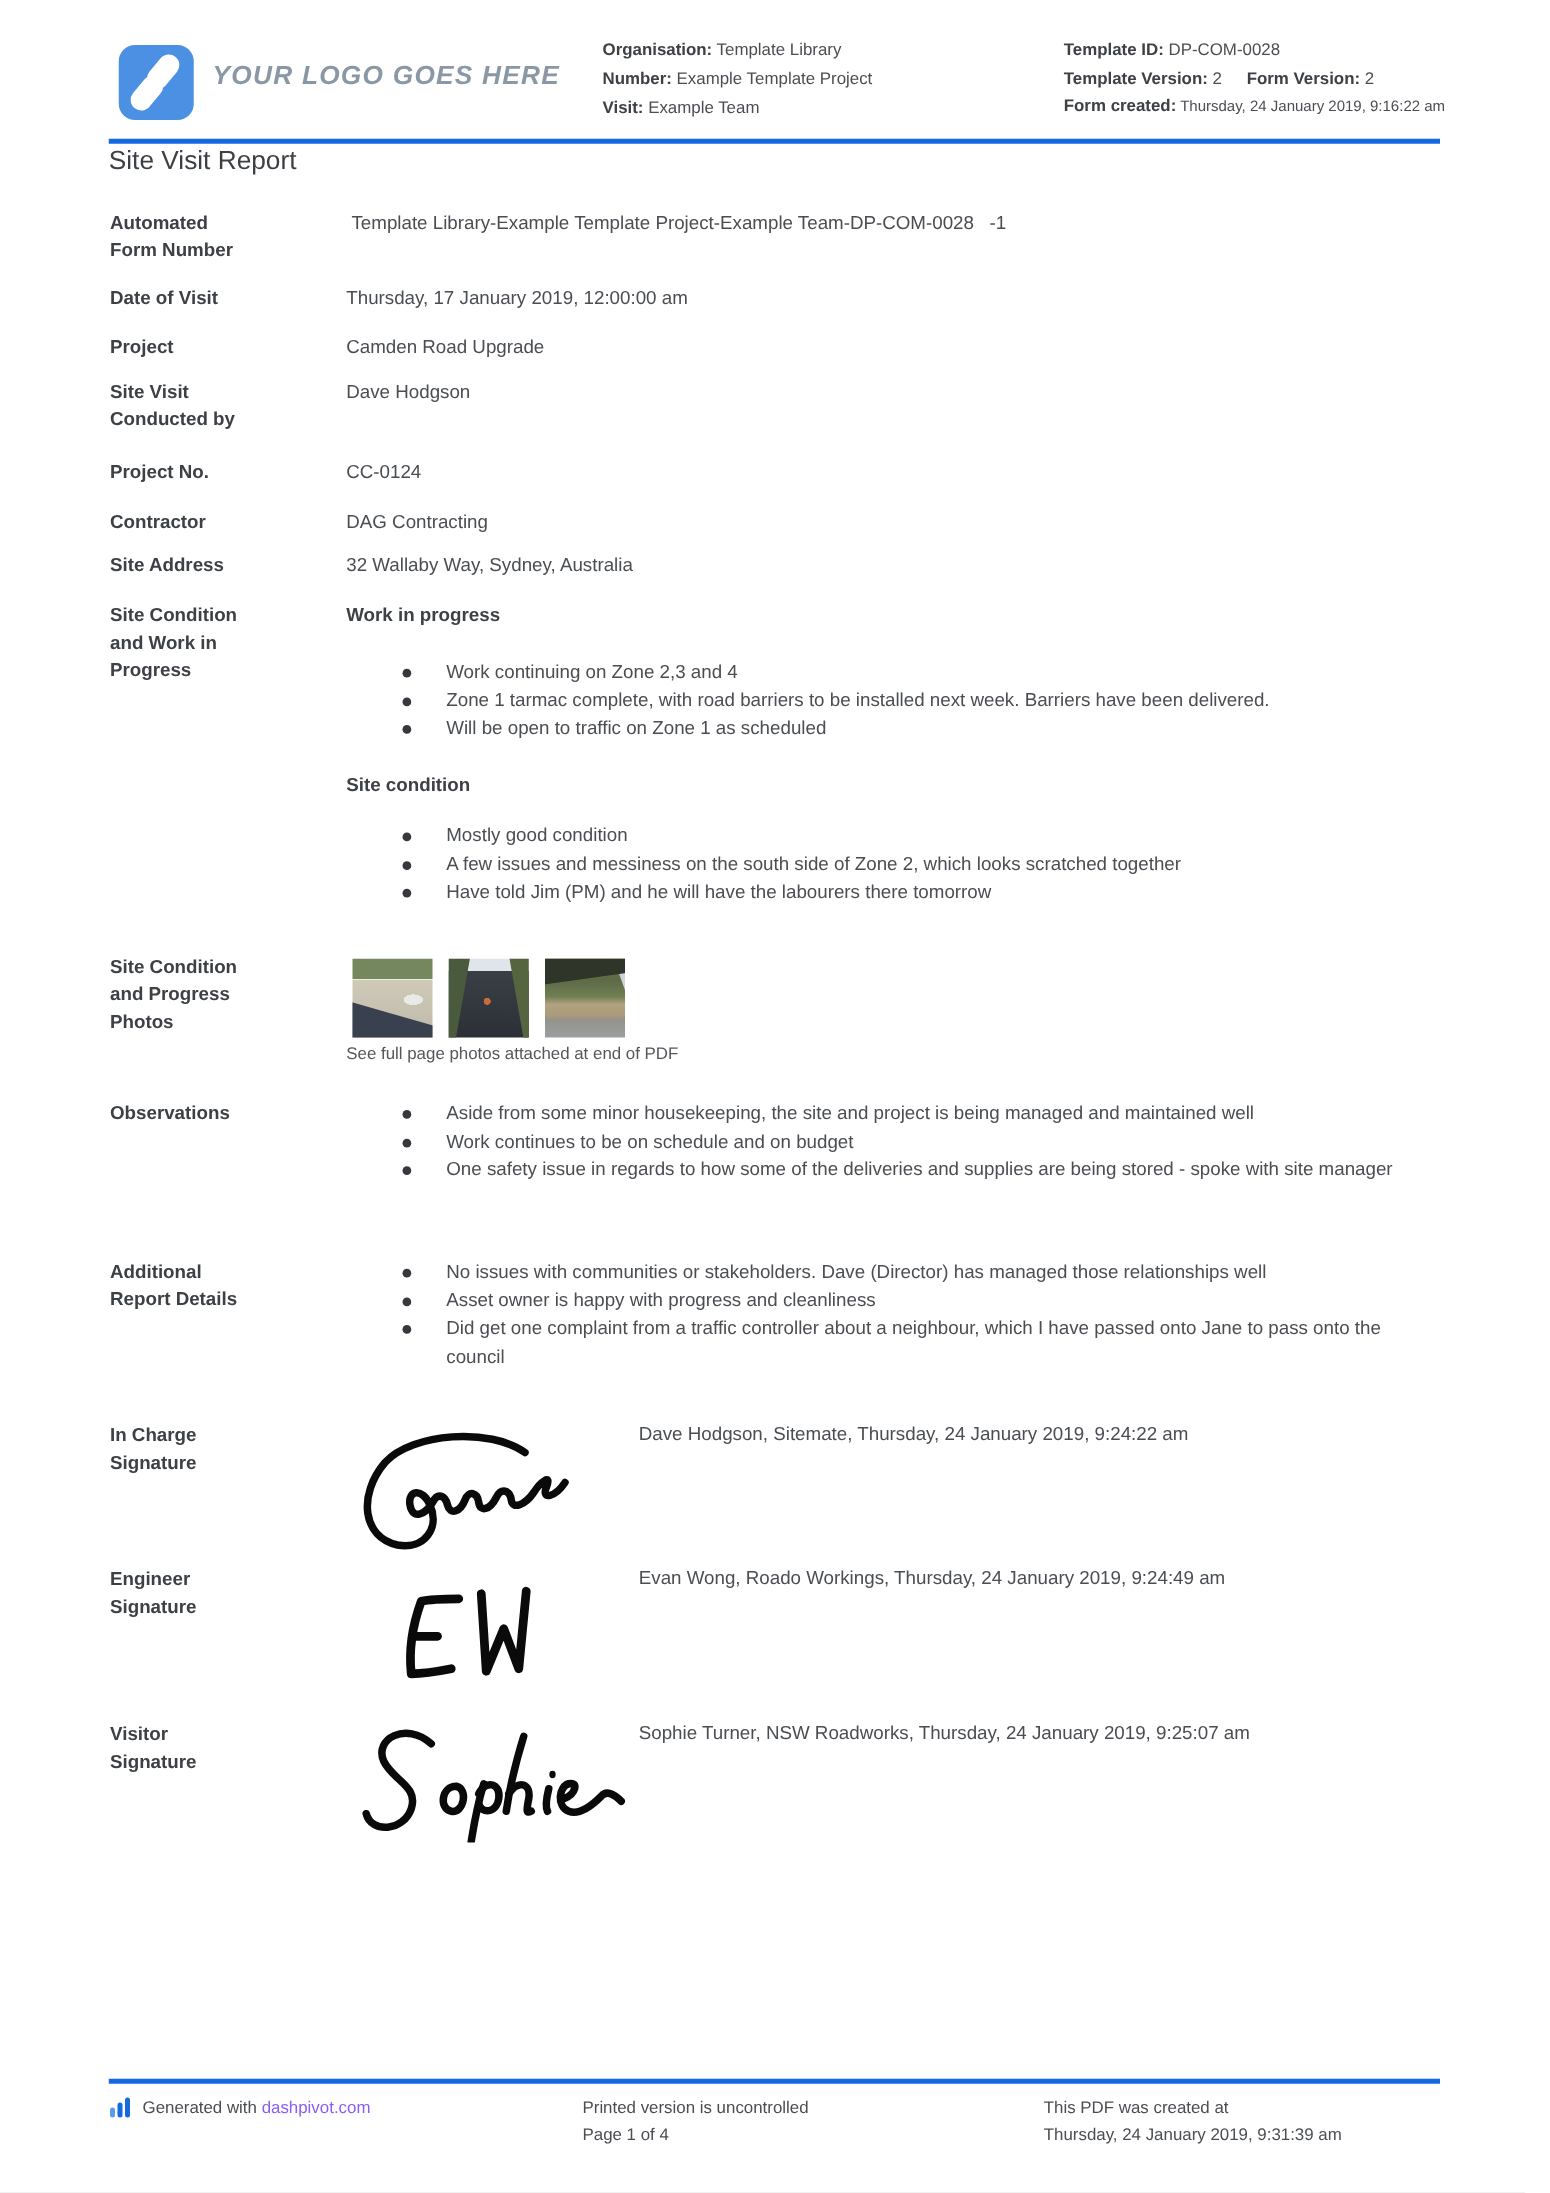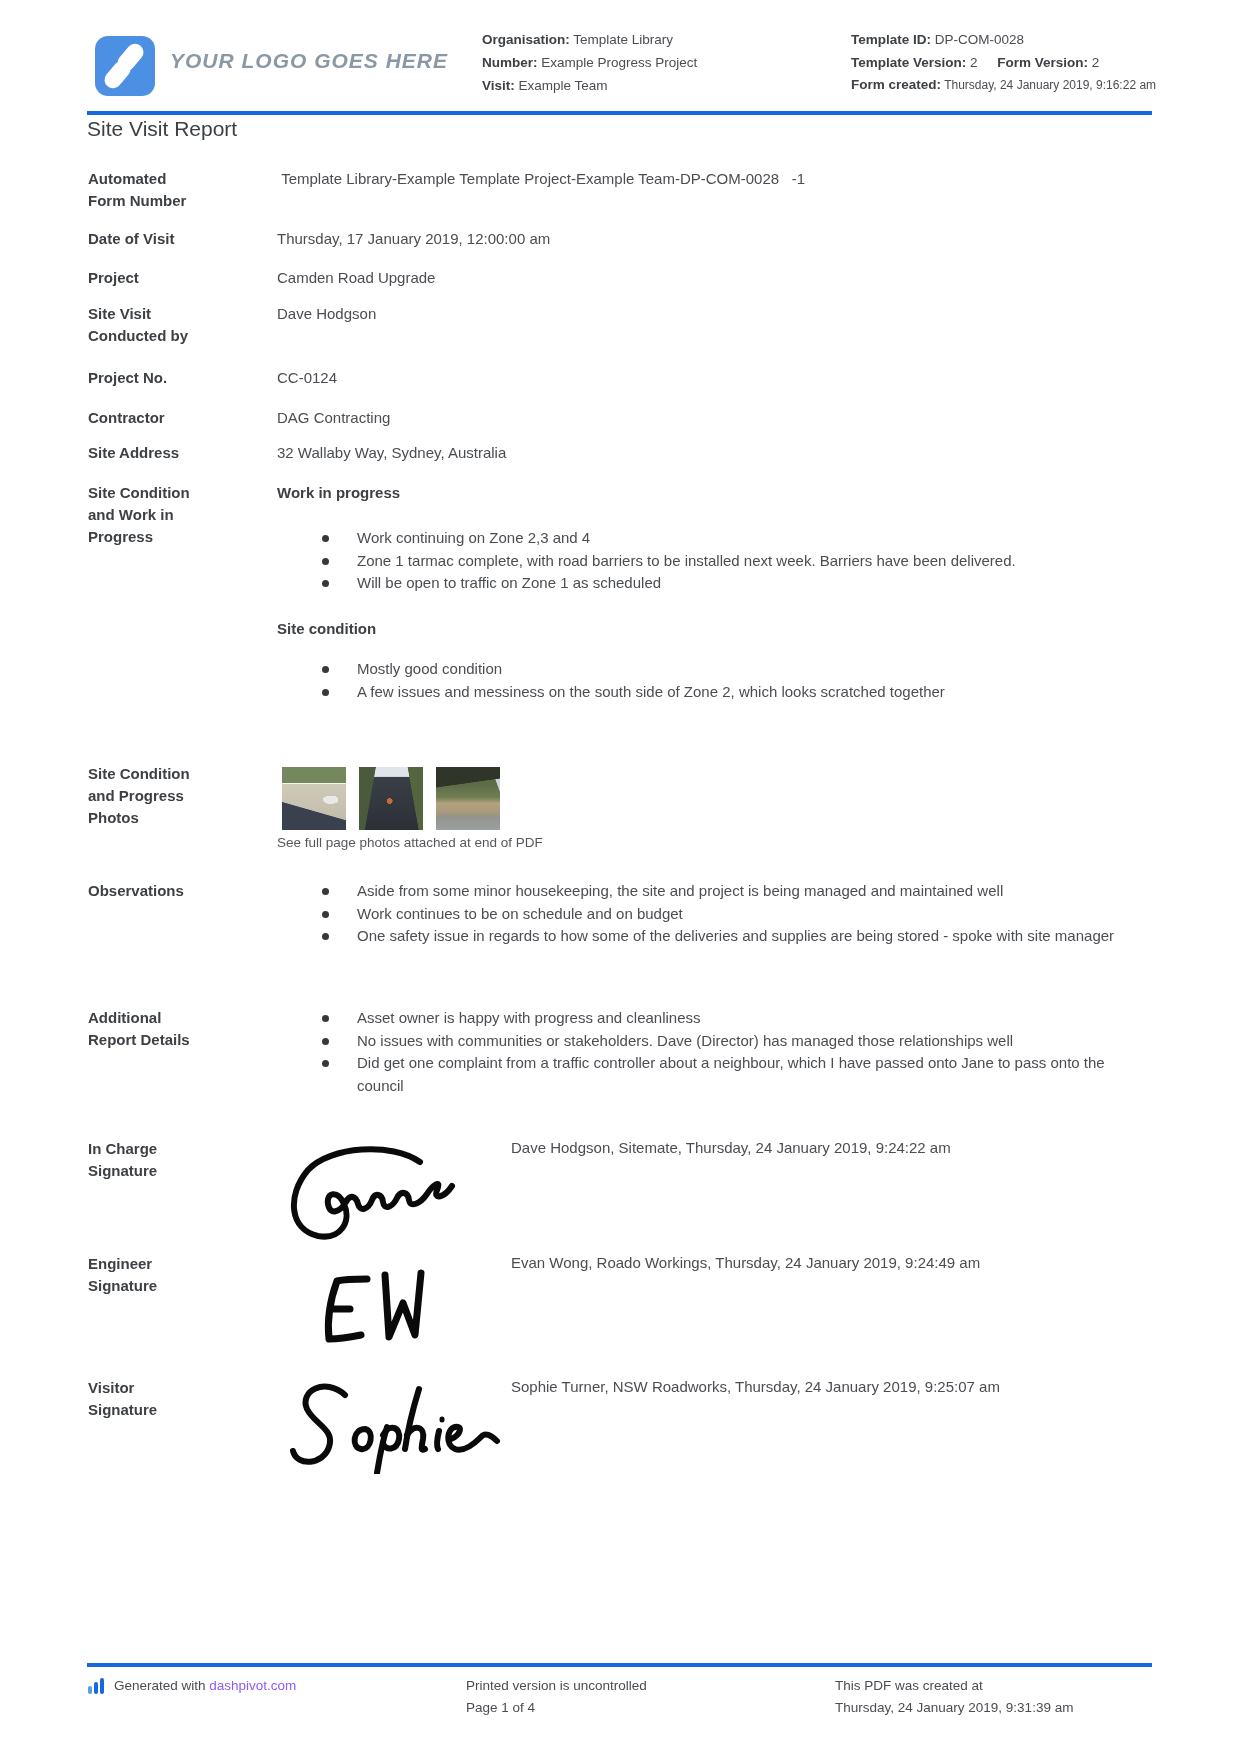--- a/index.html
+++ b/index.html
@@ -77,21 +77,21 @@
 <div class="page">
 
   <div class="abs logo-box">
     <div class="pill p1"></div>
     <div class="pill p2"></div>
   </div>
   <div class="abs logo-text">YOUR LOGO GOES HERE</div>
 
   <div class="abs hcol hcol2">
     <div><b>Organisation:</b><span> Template Library</span></div>
-    <div><b>Number:</b><span> Example Progress Project</span></div>
+    <div><b>Number:</b><span> Example Template Project</span></div>
     <div><b>Visit:</b><span> Example Team</span></div>
   </div>
 
   <div class="abs hcol hcol3">
     <div><b>Template ID:</b><span> DP-COM-0028</span></div>
     <div><b>Template Version:</b><span> 2 </span><b>Form Version:</b><span> 2</span></div>
     <div style="line-height:21px;"><b>Form created:</b><span class="form-created-val"> Thursday, 24 January 2019, 9:16:22 am</span></div>
   </div>
 
   <div class="abs rule top"></div>
@@ -135,20 +135,21 @@
     <div class="val subhead">Work in progress</div>
     <div class="bullets" style="top:45px;">
       <div class="bi">Work continuing on Zone 2,3 and 4</div>
       <div class="bi">Zone 1 tarmac complete, with road barriers to be installed next week. Barriers have been delivered.</div>
       <div class="bi">Will be open to traffic on Zone 1 as scheduled</div>
     </div>
     <div class="val subhead" style="top:136px;">Site condition</div>
     <div class="bullets" style="top:176px;">
       <div class="bi">Mostly good condition</div>
       <div class="bi">A few issues and messiness on the south side of Zone 2, which looks scratched together</div>
+      <div class="bi">Have told Jim (PM) and he will have the labourers there tomorrow</div>
     </div>
   </div>
 
   <div class="abs row" style="top:763px;">
     <div class="lbl">Site Condition
 and Progress
 Photos</div>
     <div class="photo-strip">
       <div class="photo photo1"></div>
       <div class="photo photo2"></div>
@@ -163,22 +164,22 @@
       <div class="bi">Aside from some minor housekeeping, the site and project is being managed and maintained well</div>
       <div class="bi">Work continues to be on schedule and on budget</div>
       <div class="bi">One safety issue in regards to how some of the deliveries and supplies are being stored - spoke with site manager</div>
     </div>
   </div>
 
   <div class="abs row" style="top:1007px;">
     <div class="lbl">Additional
 Report Details</div>
     <div class="bullets">
+      <div class="bi">No issues with communities or stakeholders. Dave (Director) has managed those relationships well</div>
       <div class="bi">Asset owner is happy with progress and cleanliness</div>
-      <div class="bi">No issues with communities or stakeholders. Dave (Director) has managed those relationships well</div>
       <div class="bi">Did get one complaint from a traffic controller about a neighbour, which I have passed onto Jane to pass onto the council</div>
     </div>
   </div>
 
   <div class="abs row" style="top:1138px;">
     <div class="lbl">In Charge
 Signature</div>
     <svg class="sig-svg" style="left:272px; top:2px;" width="215" height="100" viewBox="0 0 215 100">
       <path stroke-width="6" d="M148,22 C120,2 58,6 36,30 C14,56 18,90 46,96 C68,100 80,82 72,64 C66,50 54,52 56,64 C58,76 68,72 74,62 C78,54 84,56 86,64 C88,72 96,70 100,60 C103,52 110,54 111,62 C112,70 120,68 125,58 C129,50 136,52 137,60 C138,68 148,64 155,54 C160,46 170,38 165,50 C161,60 172,58 180,46"></path>
     </svg>

